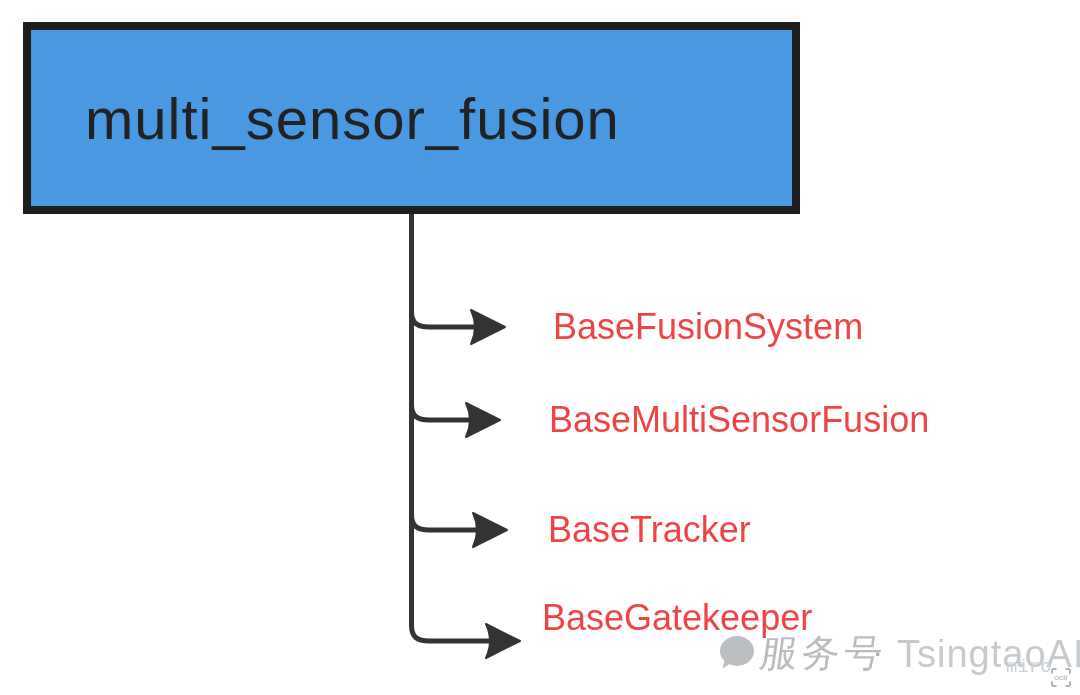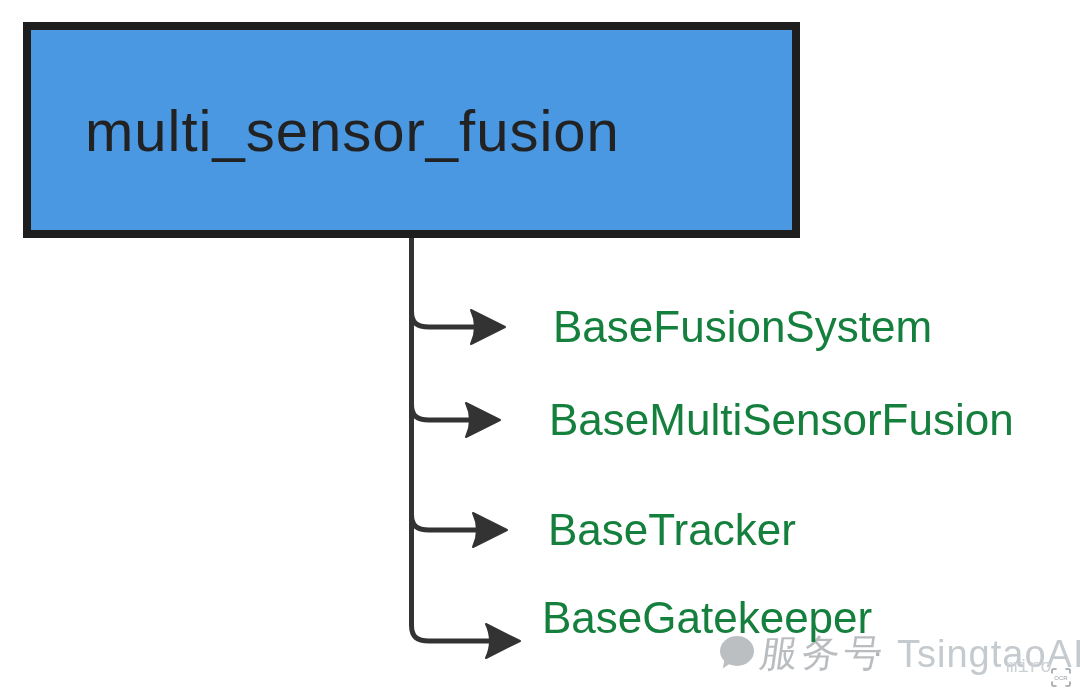--- a/index.html
+++ b/index.html
@@ -11,37 +11,37 @@
   }
   html,body{margin:0;padding:0;}
   body{
     width:1080px;height:695px;overflow:hidden;
     background:#ffffff;
     font-family:"Liberation Sans","DejaVu Sans",sans-serif;
     position:relative;
   }
   .stage{position:absolute;inset:0;}
   .root-box{
-    position:absolute;left:23px;top:22px;width:777px;height:216px;
+    position:absolute;left:23px;top:22px;width:777px;height:192px;
     box-sizing:border-box;
     background:var(--node-fill);
     border:8px solid var(--node-border);
     display:flex;align-items:center;
     padding-left:54px;
     z-index:3;
   }
   .root-box span{
     font-size:58px;color:var(--text);letter-spacing:1px;
   }
   svg.connectors{position:absolute;left:0;top:0;z-index:2;pointer-events:none;}
   .connector-path{stroke:var(--connector);stroke-width:5;fill:none;stroke-linecap:round;}
   .arrow-head{fill:var(--connector);stroke:var(--connector);stroke-width:2;stroke-linejoin:round;}
   .child-label{
     position:absolute;height:56px;display:flex;align-items:center;
-    font-size:44px;color:#15803d;z-index:4;white-space:nowrap;
+    font-size:36px;color:#ef4444;z-index:4;white-space:nowrap;
   }
   .child-1{left:553px;top:299px;}
   .child-2{left:549px;top:392px;}
   .child-3{left:548px;top:502px;}
   .child-4{left:542px;top:590px;}
   
   .wm{position:absolute;z-index:1;color:var(--watermark);white-space:nowrap;}
   .wm-bubble{
     left:720px;top:636px;width:34px;height:30px;border-radius:50%;
     background:#9fa4a9;opacity:.7;

